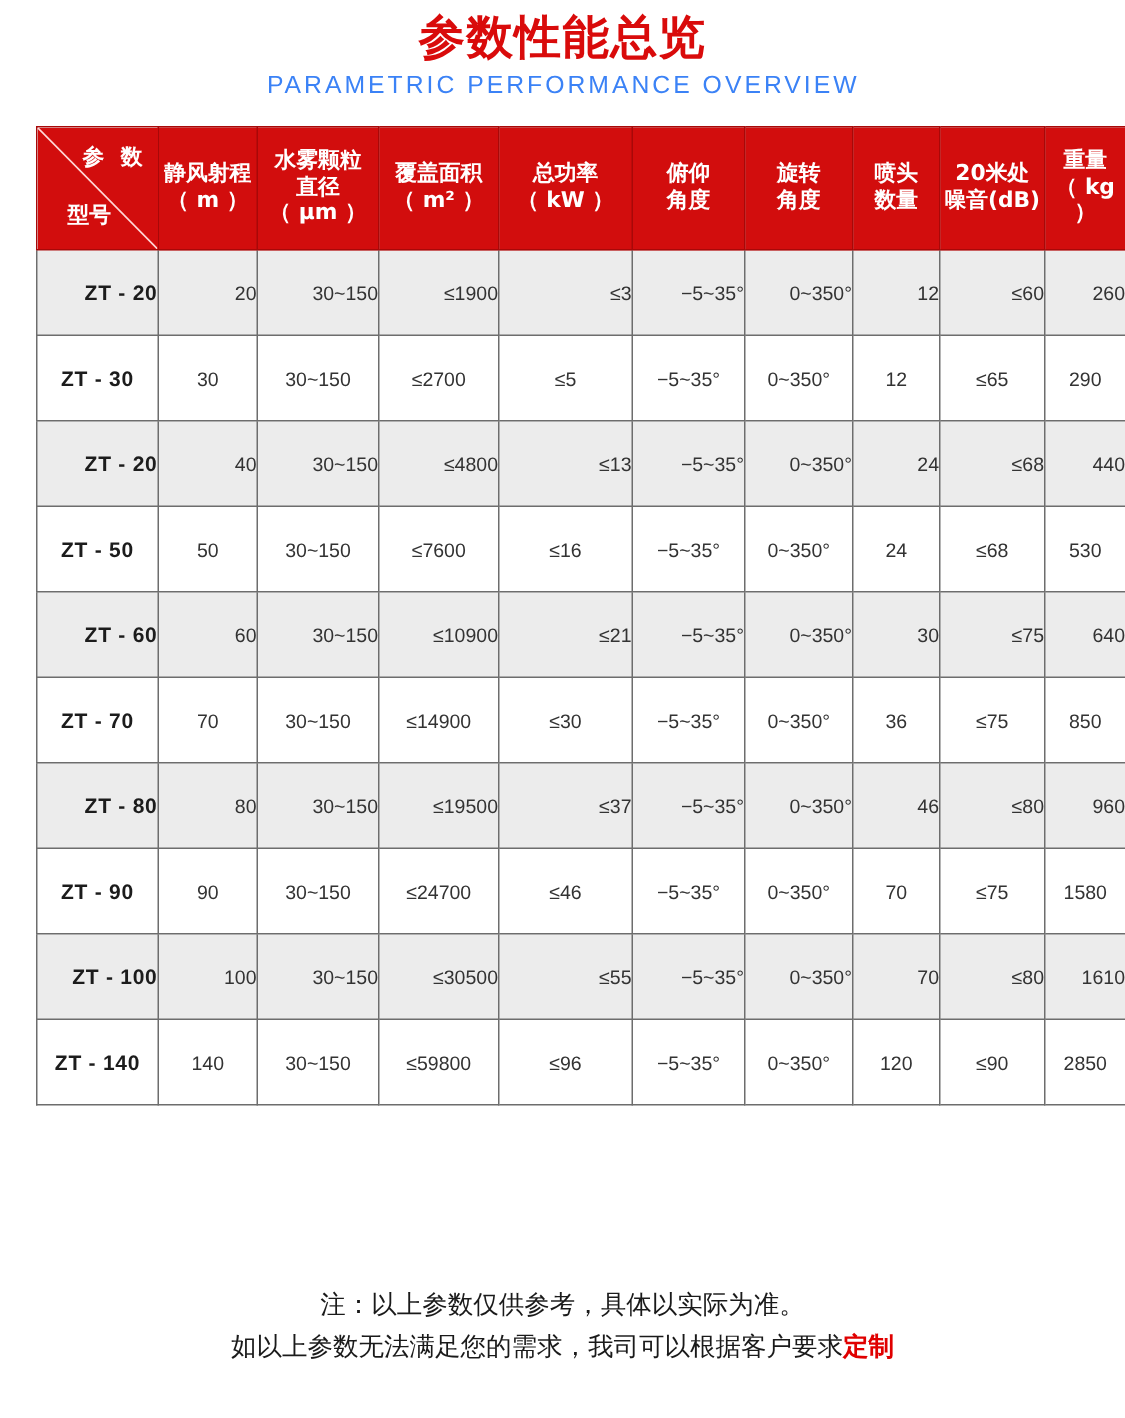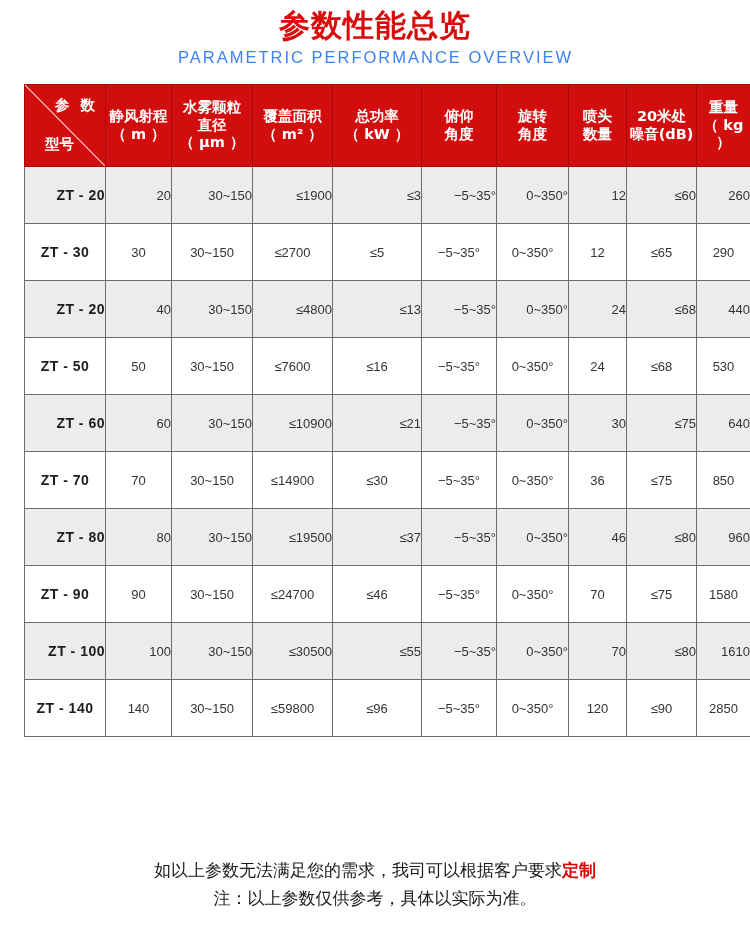--- a/index.html
+++ b/index.html
@@ -338,15 +338,15 @@
           <td>0~350°</td>
           <td>120</td>
           <td>≤90</td>
           <td>2850</td>
         </tr>
       </tbody>
   </table>
 </div>
 
 <div class="notes">
+  <span class="line">注：以上参数仅供参考，具体以实际为准。</span>
   <span class="line"><span>如以上参数无法满足您的需求，我司可以根据客户要求</span><span class="hl">定制</span></span>
-  <span class="line">注：以上参数仅供参考，具体以实际为准。</span>
 </div>
 
 </body></html>

